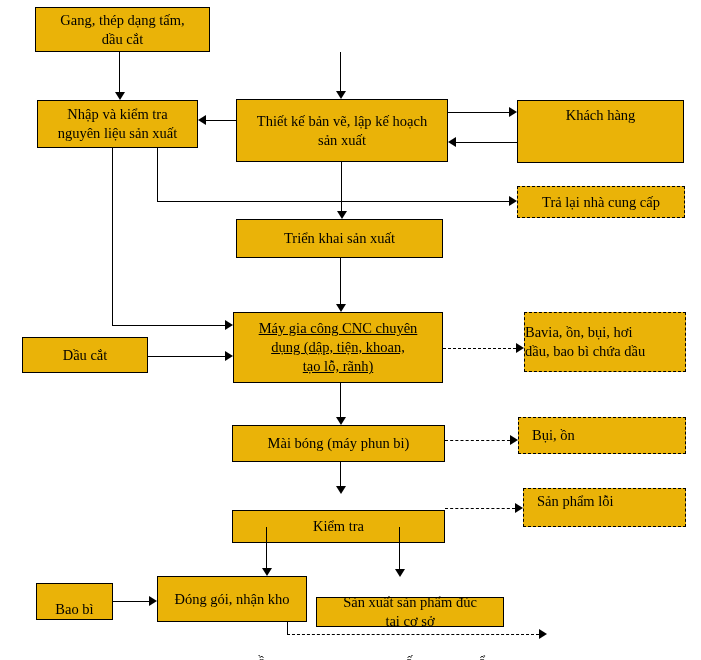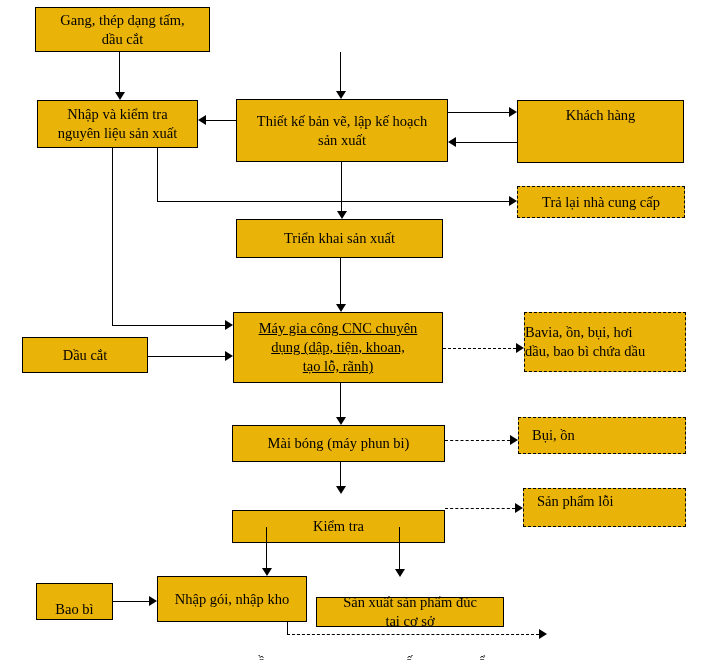--- a/index.html
+++ b/index.html
@@ -75,21 +75,21 @@
   <div class="node" style="left:232px;top:494px;width:213px;height:33px;margin-top:16px;">
       <span>Kiểm tra</span>
     </div>
   <div class="node dashed leftalign topalign" style="left:523px;top:488px;width:163px;height:39px;padding-left:13px;padding-top:3px;">
       <span style="text-align:left;">Sản phẩm lỗi</span>
     </div>
   <div class="node" style="left:36px;top:583px;width:77px;height:37px;align-items:flex-end;">
       <span>Bao bì</span>
     </div>
   <div class="node" style="left:157px;top:576px;width:150px;height:46px;">
-      <span>Nhập gói, nhập kho</span>
+      <span>Đóng gói, nhận kho</span>
     </div>
   <div class="node" style="left:316px;top:597px;width:188px;height:30px;justify-content:center;">
       <span>Sản xuất sản phẩm đúc
 tai cơ sở</span>
     </div>
 
   <div class="vline" style="left:119px;top:52px;height:41px;"></div>
   <div class="arr arr-d" style="left:115px;top:92px;"></div>
 
   <div class="vline" style="left:340px;top:52px;height:39px;"></div>

